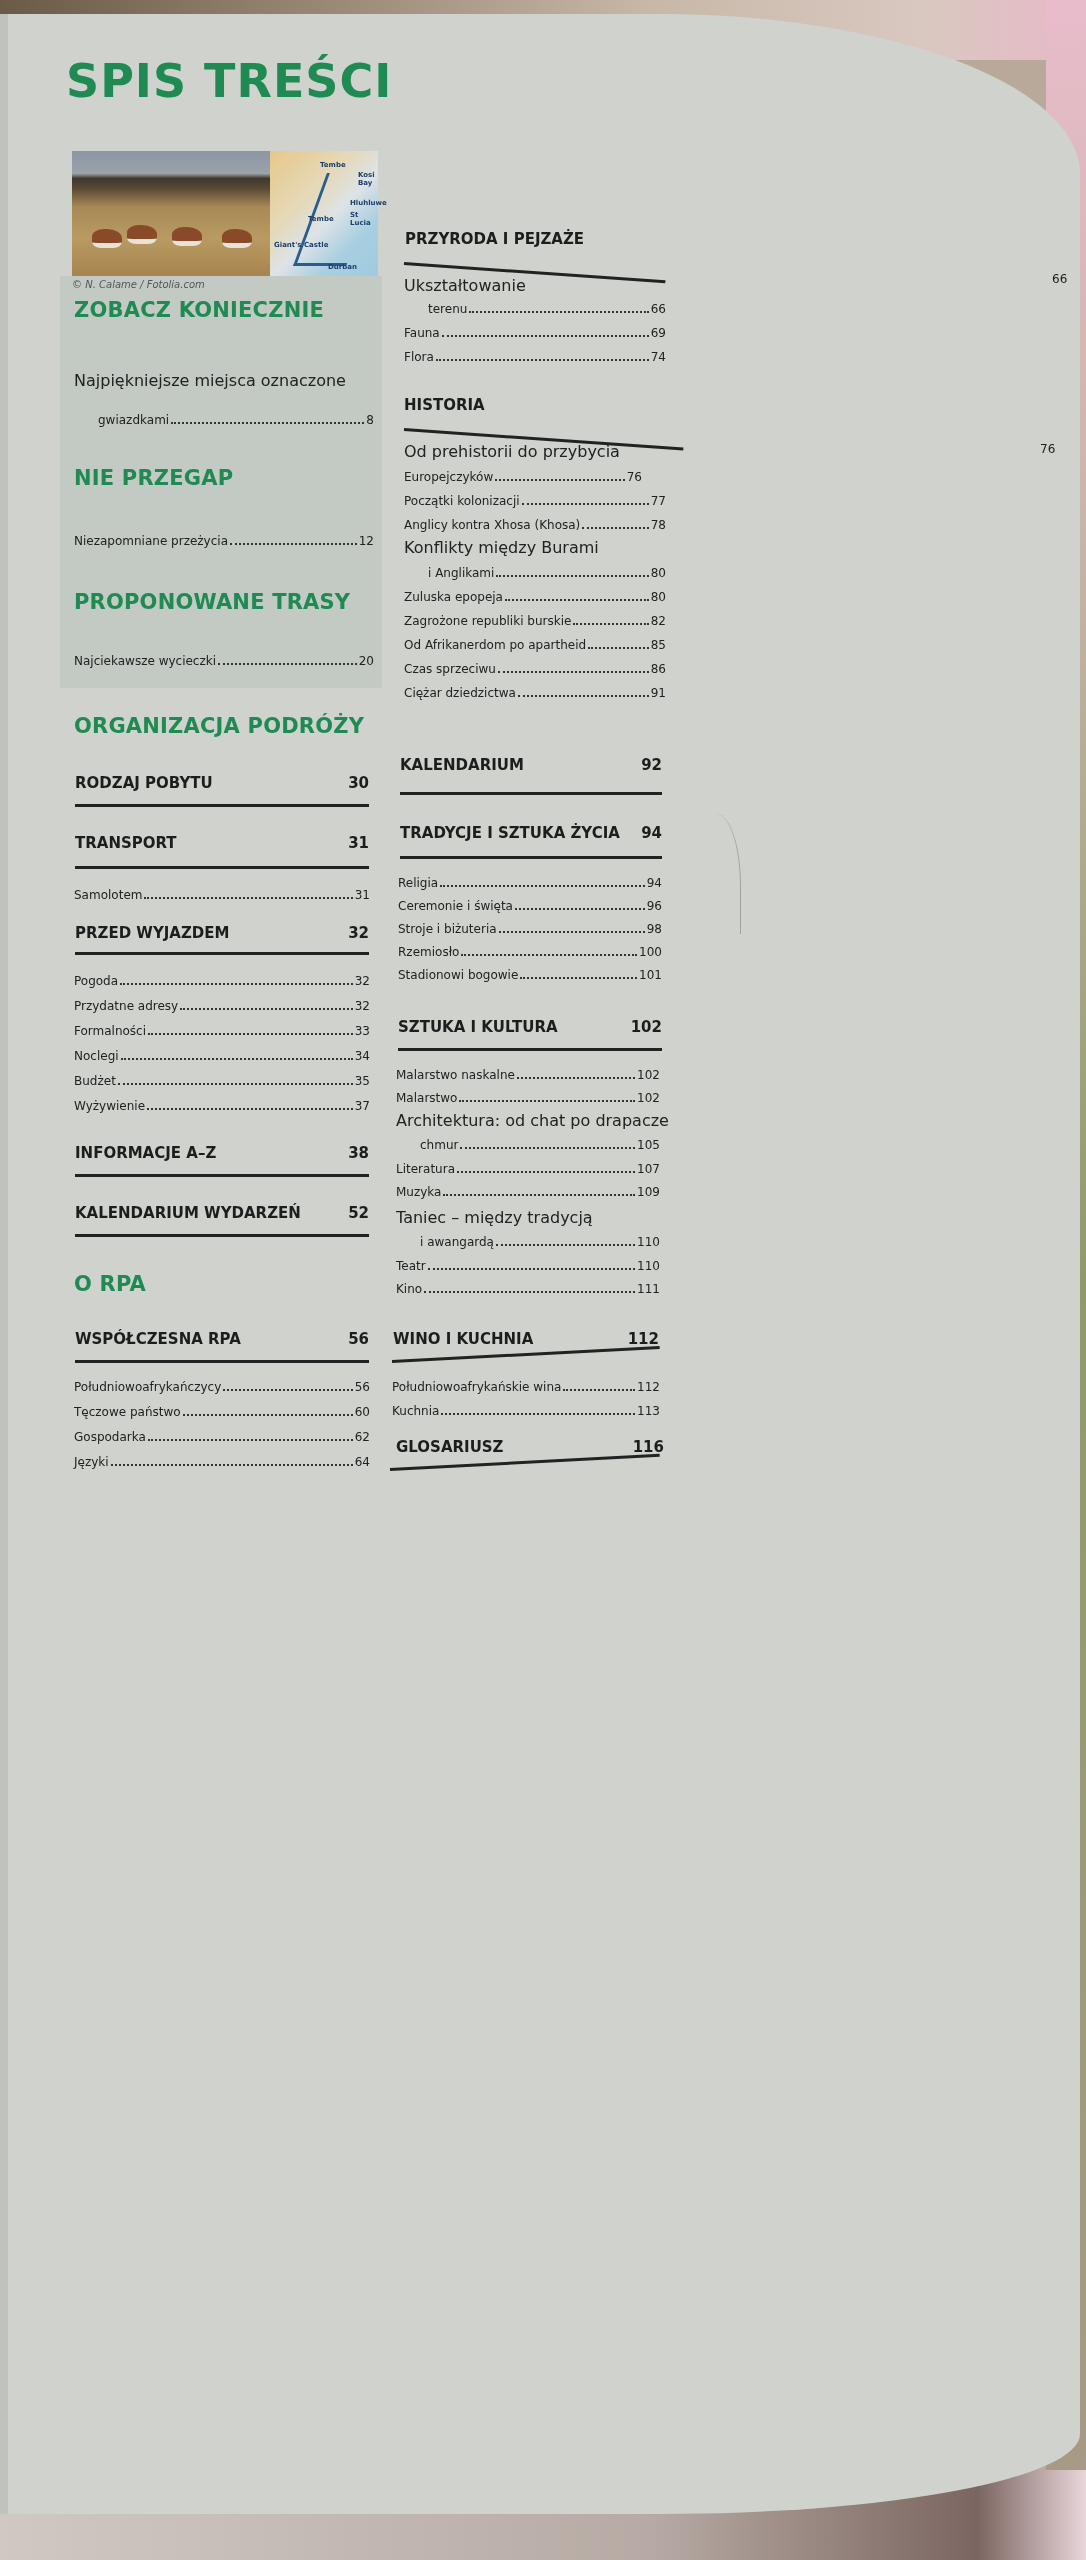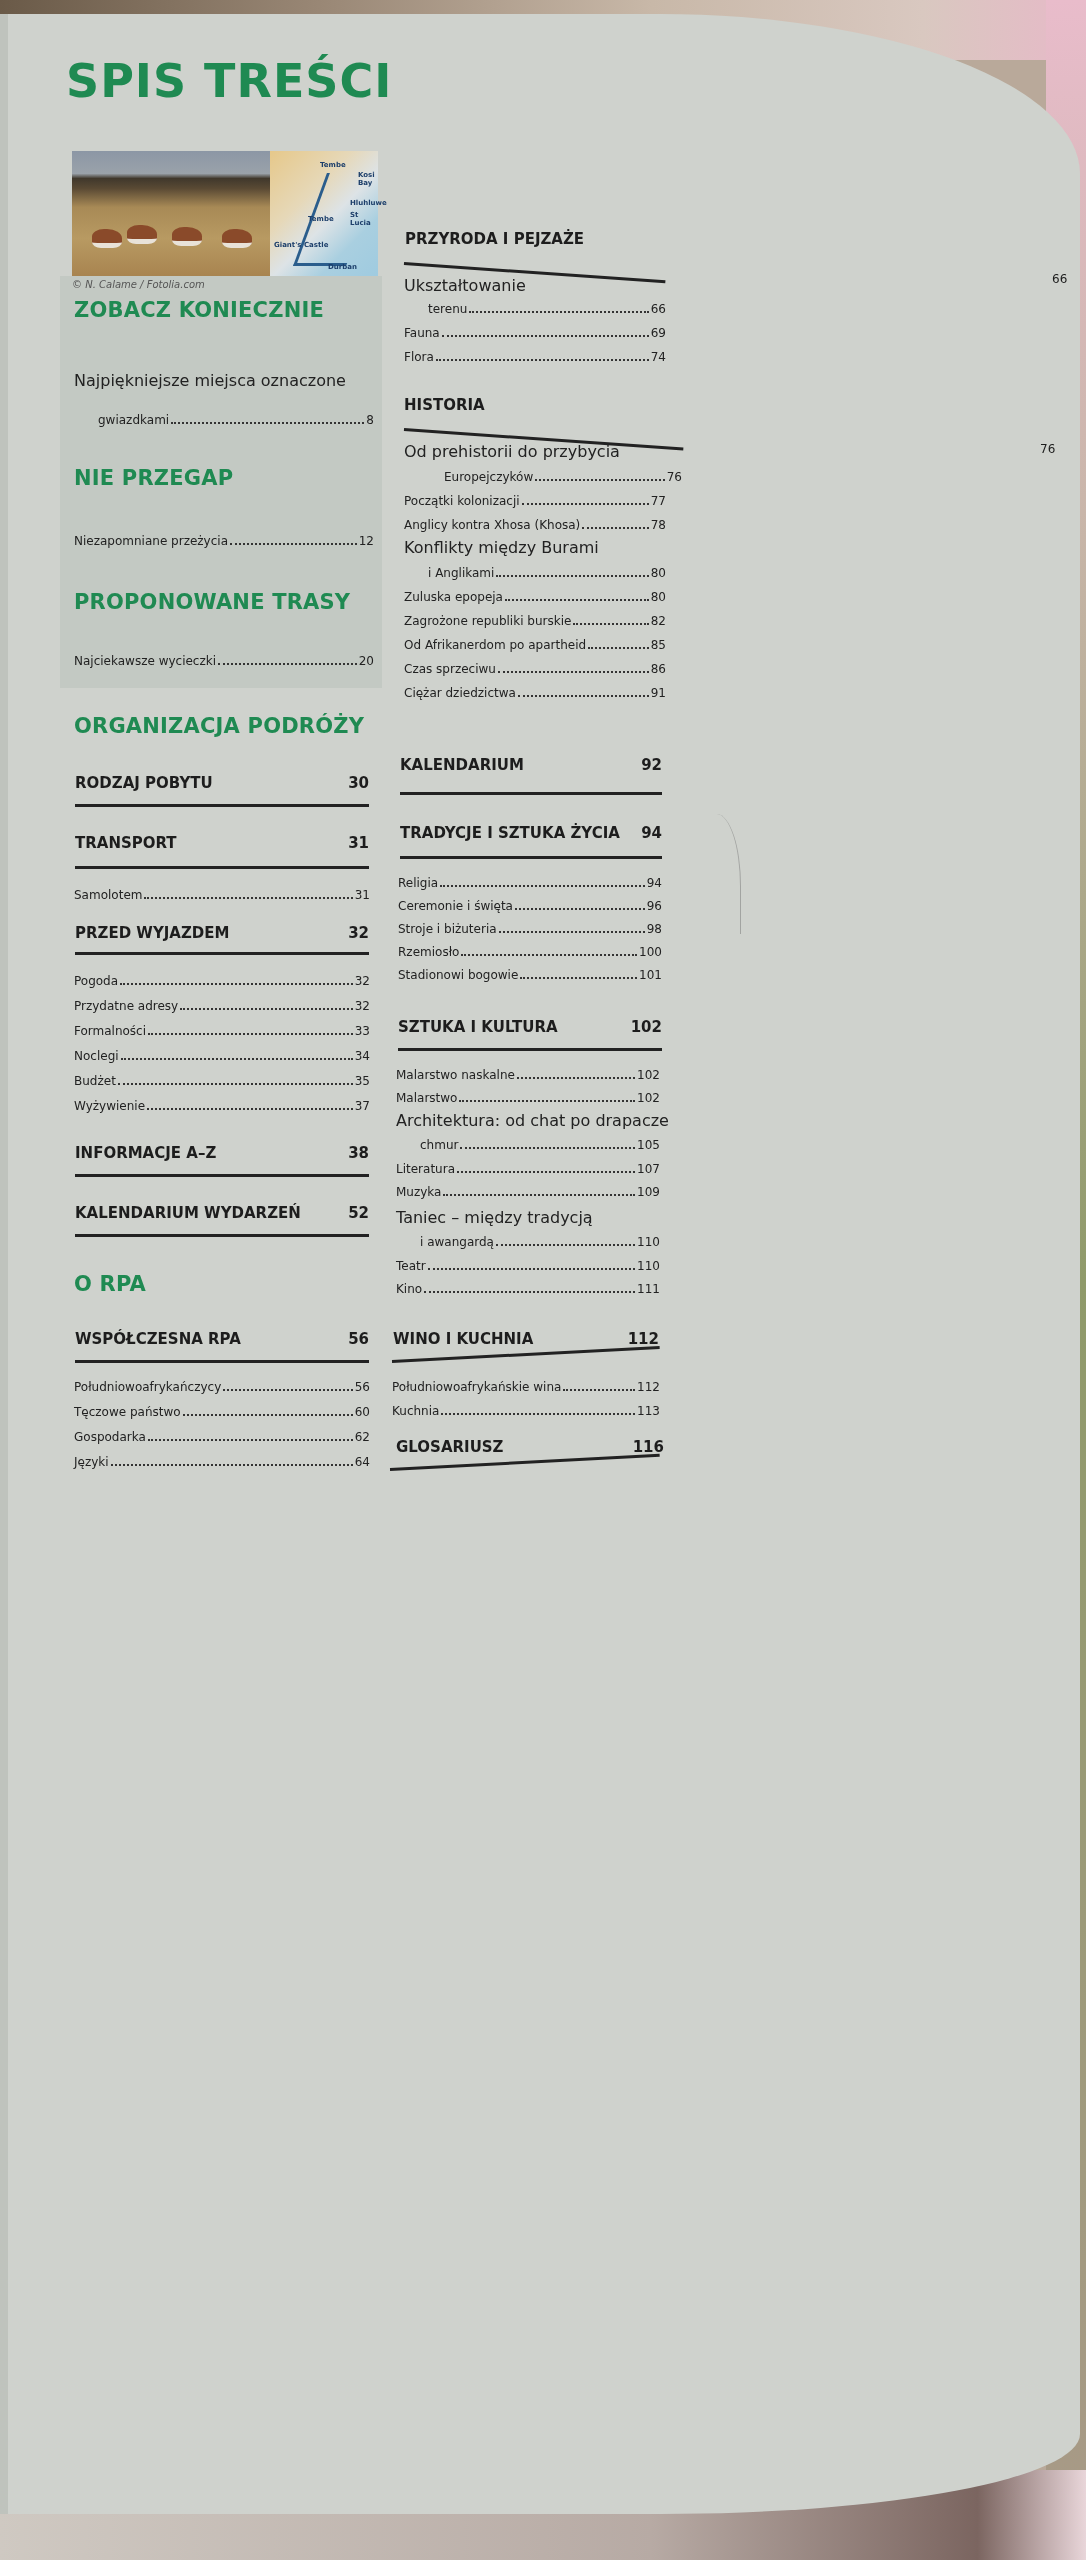--- a/index.html
+++ b/index.html
@@ -254,21 +254,21 @@
       <span class="dots"></span>
       <span class="pg">74</span>
     </div>
 
   <div class="sec" style="left:404px;top:382px;width:262px;">
     <span>HISTORIA</span>
   </div>
   <span class="sec" style="left:1040px;top:428px;font-weight:normal;font-size:12px;">76</span>
   <div class="rule" style="left:404px;top:414px;width:280px;transform:rotate(4deg);transform-origin:left;"></div>
   <div class="wrap-line" style="left:404px;top:428px;">Od prehistorii do przybycia</div>
-  <div class="entry indent" style="left:420px;top:452px;width:262px;">
+  <div class="entry indent" style="left:380px;top:452px;width:262px;">
       <span class="lbl">Europejczyków</span>
       <span class="dots"></span>
       <span class="pg">76</span>
     </div>
   <div class="entry" style="left:404px;top:476px;width:262px;">
       <span class="lbl">Początki kolonizacji</span>
       <span class="dots"></span>
       <span class="pg">77</span>
     </div>
   <div class="entry" style="left:404px;top:500px;width:262px;">

